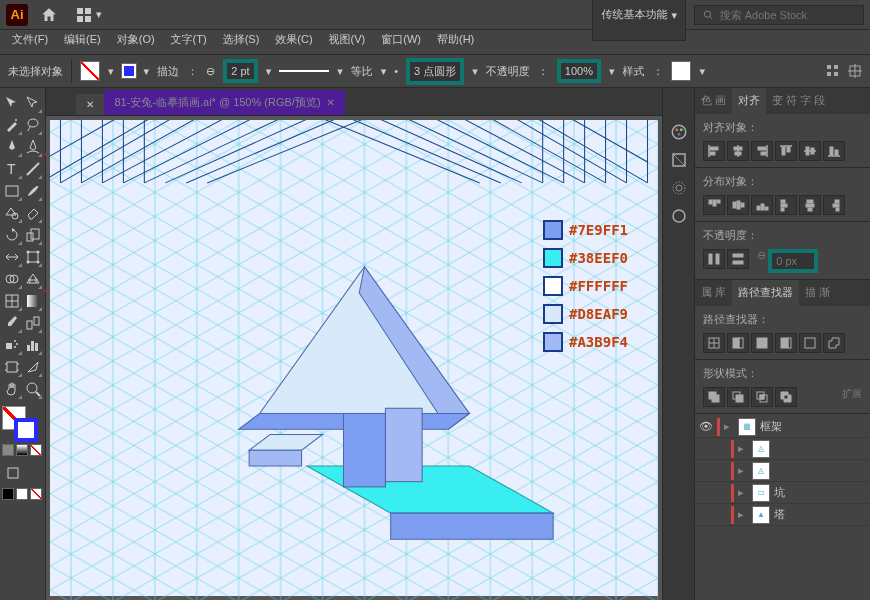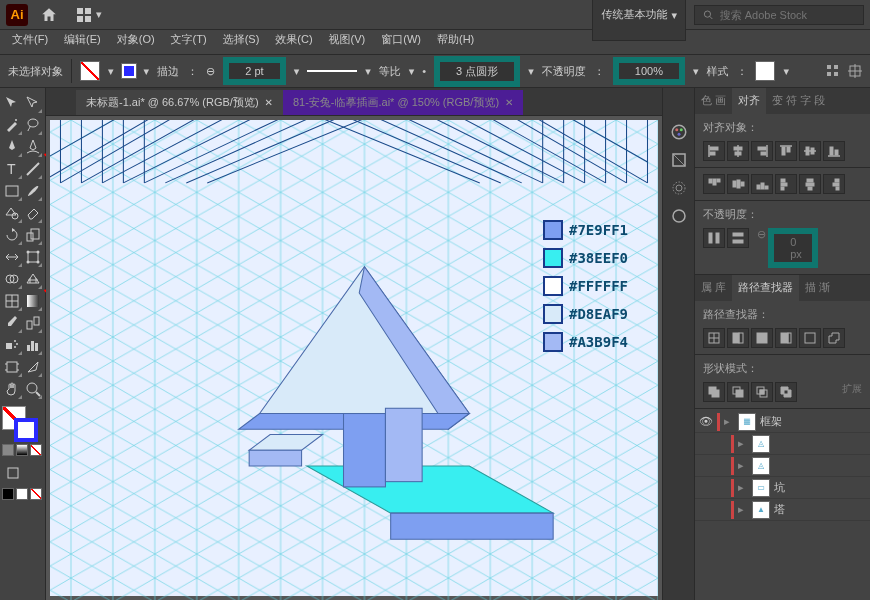--- a/index.html
+++ b/index.html
@@ -11,21 +11,21 @@
 .grid-icon { width: 16px; height: 16px; }
 .workspace { margin-left: auto; display: flex; align-items: flex-end; gap: 4px; background: #383838; padding: 18px 8px; border: 1px solid #2a2a2a; }
 .search-box { display: flex; align-items: center; gap: 6px; background: #383838; padding: 3px 8px; margin-left: 8px; border: 1px solid #2a2a2a; width: 170px; }
 .search-box input { background: transparent; border: none; color: #888; outline: none; width: 100%; font-size: 11px; }
 .menubar { height: 24px; background: #434343; display: flex; align-items: flex-start; padding: 0 6px; gap: 4px; }
 .menubar span { padding: 2px 6px; cursor: pointer; }
 .optbar { height: 34px; background: #434343; display: flex; align-items: center; padding: 0 8px; gap: 8px; border-top: 1px solid #2a2a2a; border-bottom: 1px solid #2a2a2a; }
 .swatch { width: 20px; height: 20px; border: 1px solid #666; }
 .stroke-sw { background: linear-gradient(45deg, #fff 45%, #f00 45%, #f00 55%, #fff 55%); }
 .fill-sw { width: 14px; height: 14px; background: #2a2aff; border: 2px solid #fff; outline: 1px solid #666; }
-.field { background: #333; border: 6px solid #0f766e; padding: 2px 16px; color: #ccc; }
+.field { background: #333; border: 4px solid #0f766e; padding: 2px 4px; color: #ccc; }
 .sep { width: 1px; height: 24px; background: #2a2a2a; }
 .main { display: flex; height: 512px; }
 .toolbox { width: 46px; background: #434343; border-right: 1px solid #2a2a2a; padding: 4px 2px; position: relative; }
 .tl-row { display: flex; }
 .tl { width: 22px; height: 22px; display: flex; align-items: center; justify-content: center; cursor: pointer; position: relative; }
 .tl svg { width: 16px; height: 16px; fill: #ccc; }
 .tl-tri::after { content: ''; position: absolute; right: 1px; bottom: 1px; border: 2px solid transparent; border-right-color: #888; border-bottom-color: #888; }
 .arrow-anno { position: absolute; color: #f00; font-size: 16px; font-weight: bold; }
 .color-stack { margin-top: 6px; position: relative; height: 36px; }
 .fg { position: absolute; width: 24px; height: 24px; background: linear-gradient(45deg, #fff 45%, #f00 45%, #f00 55%, #fff 55%); border: 1px solid #888; }
@@ -36,21 +36,21 @@
 .tab { padding: 5px 10px; background: #434343; color: #ccc; display: flex; align-items: center; gap: 6px; }
 .tab.inactive { background: #4c1d95; color: #888; }
 .close-x { font-size: 10px; }
 .canvas-wrap { flex: 1; display: flex; flex-direction: column; }
 .canvas { flex: 1; position: relative; overflow: hidden; background: #555; }
 .artboard { position: absolute; left: 4px; top: 4px; right: 4px; bottom: 4px; background: #e8f0ff; }
 .iso-lines { position: absolute; inset: 0; }
 .legend { position: absolute; right: 30px; top: 100px; }
 .legend-row { display: flex; align-items: center; gap: 6px; margin-bottom: 8px; }
 .legend-sw { width: 20px; height: 20px; border: 2px solid #1a3a8a; }
-.legend-txt { color: #0c4a6e; font-family: monospace; font-size: 14px; font-weight: bold; }
+.legend-txt { color: #c2410c; font-family: monospace; font-size: 14px; font-weight: bold; }
 .rpanel-strip { width: 32px; background: #383838; border-left: 1px solid #2a2a2a; padding-top: 28px; }
 .strip-ic { width: 24px; height: 24px; margin: 4px auto; display: flex; align-items: center; justify-content: center; }
 .strip-ic svg { width: 18px; height: 18px; fill: #aaa; }
 .rpanel { width: 176px; background: #434343; border-left: 1px solid #2a2a2a; font-size: 11px; }
 .rtabs { display: flex; background: #383838; height: 26px; }
 .rtab { padding: 5px 6px; color: #888; cursor: pointer; }
 .rtab.active { background: #434343; color: #ccc; }
 .rsec { padding: 6px 8px; border-bottom: 1px solid #2a2a2a; }
 .rsec-title { color: #aaa; margin-bottom: 6px; }
 .align-row { display: flex; gap: 2px; }
@@ -360,21 +360,20 @@
       <div style="background:#000"></div>
       <div style="background:#fff"></div>
       <div style="background:linear-gradient(45deg,#fff 45%,#f00 45%,#f00 55%,#fff 55%)"></div>
     </div>
   </div>
 
   <div class="canvas-wrap">
     <div class="tabs">
       <span style="width:30px"></span>
       <div class="tab">
-          <span>未标题-1.ai* @ 66.67% (RGB/预览)</span>
           <span class="close-x">✕</span>
         </div>
       <div class="tab inactive">
           <span>81-安兔-临摹插画.ai* @ 150% (RGB/预览)</span>
           <span class="close-x">✕</span>
         </div>
     </div>
     <div class="canvas">
       <div class="artboard">
         <svg class="iso-lines" viewBox="0 0 580 480" preserveAspectRatio="none">
@@ -505,20 +504,21 @@
         <div class="align-btn">
             <svg viewBox="0 0 14 14">
               <line x1="1" y1="12" x2="13" y2="12" stroke-width="1.5"></line>
               <rect x="3" y="3" width="3" height="8"></rect>
               <rect x="8" y="6" width="3" height="5"></rect>
             </svg>
           </div>
       </div>
     </div>
     <div class="rsec">
+      <div class="rsec-title">分布对象：</div>
       <div class="align-row">
         <div class="align-btn">
             <svg viewBox="0 0 14 14">
               <rect x="2" y="2" width="3" height="4"></rect>
               <rect x="6" y="2" width="3" height="6"></rect>
               <rect x="10" y="2" width="3" height="3"></rect>
             </svg>
           </div>
         <div class="align-btn">
             <svg viewBox="0 0 14 14">

